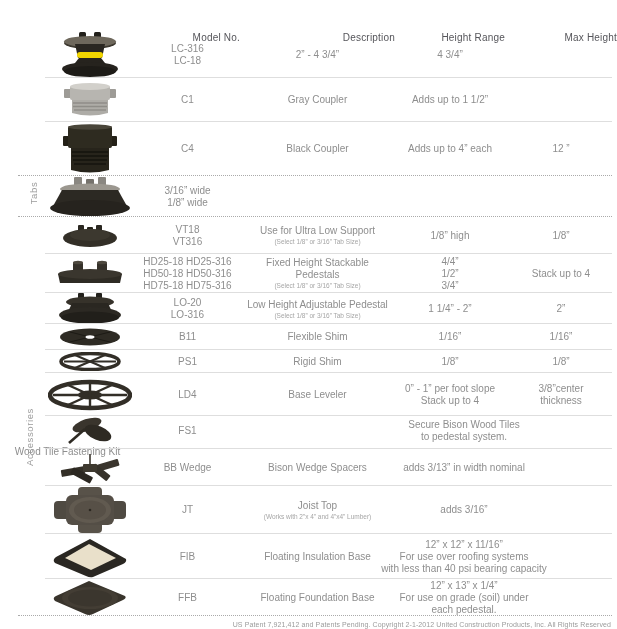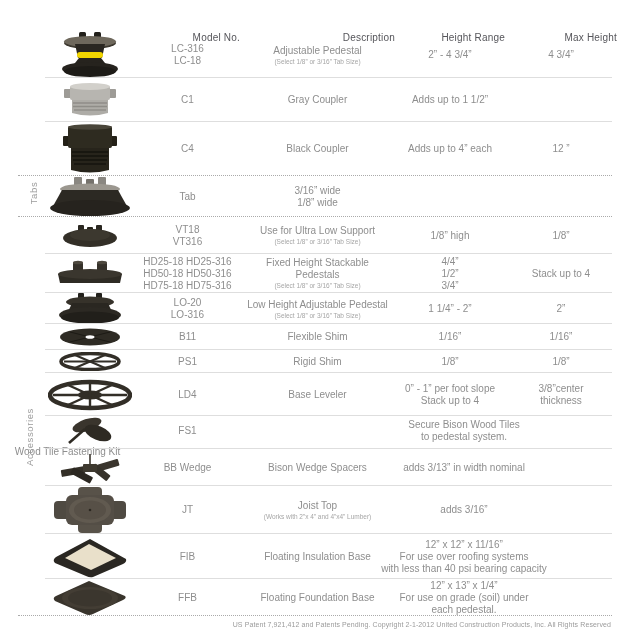--- a/index.html
+++ b/index.html
@@ -76,24 +76,20 @@
   <rect x="25" y="20" width="26" height="6" rx="3" fill="#f2d600"></rect>
   <path d="M27 26 h22 l8 10 h-38 z" fill="#26231e"></path>
   <ellipse cx="38" cy="37" rx="28" ry="7" fill="#26231e"></ellipse>
             <ellipse cx="38" cy="39.5" rx="26" ry="5.5" fill="#1d1b17"></ellipse>
 </svg>
         </div>
     <div class="cell model-cell">
           <div>LC-316</div>
           <div>LC-18</div>
         </div>
-    <div class="cell desc-cell">
-          <div>Adjustable Pedestal</div>
-          <div class="sub">(Select 1/8” or 3/16” Tab Size)</div>
-        </div>
     <div class="cell height-cell">
           <div>2” - 4 3/4”</div>
         </div>
     <div class="cell max-cell">
           <div>4 3/4”</div>
         </div>
   </div>
 
   <div class="row grid sep-solid">
     <div class="cell img-cell">
@@ -151,23 +147,20 @@
   <div class="row grid sep-dotted">
     <div class="cell img-cell">
           <svg width="88" height="40" viewBox="0 0 88 40">
   <rect x="28" y="0" width="8" height="10" rx="1" fill="#8a8781"></rect>
             <rect x="52" y="0" width="8" height="10" rx="1" fill="#8a8781"></rect>
   <rect x="40" y="2" width="8" height="8" rx="1" fill="#75726c"></rect>
   <ellipse cx="44" cy="12" rx="30" ry="5.5" fill="#9b978f"></ellipse>
   <path d="M16 13 h56 l10 18 h-76 z" fill="#2c2923"></path>
   <ellipse cx="44" cy="31" rx="40" ry="8" fill="#26231e"></ellipse>
 </svg>
-        </div>
-    <div class="cell desc-cell">
-          <div>Tab</div>
         </div>
     <div class="cell height-cell">
           <div>3/16” wide</div>
           <div>1/8” wide</div>
         </div>
     <div class="cell max-cell"></div>
   </div>
 
   <div class="row grid sep-solid">
     <div class="cell img-cell">

